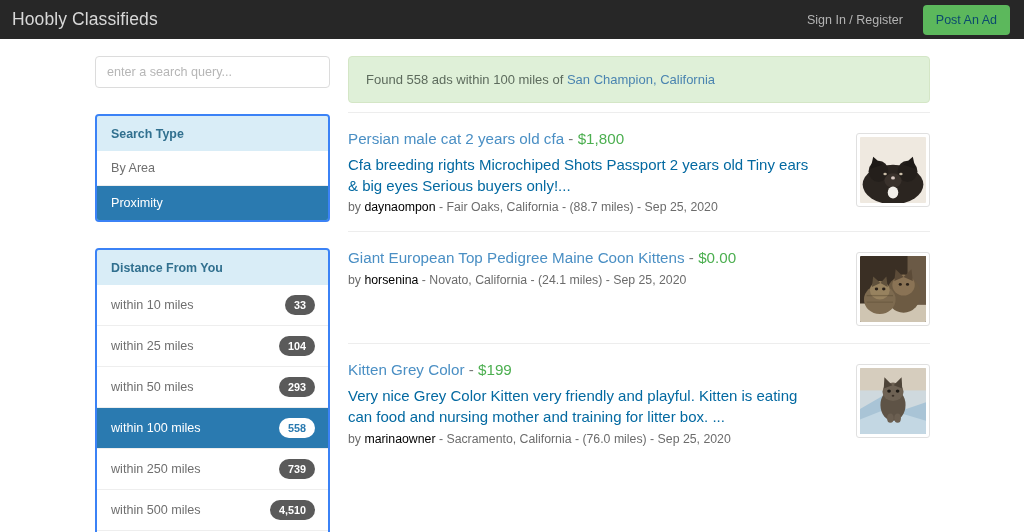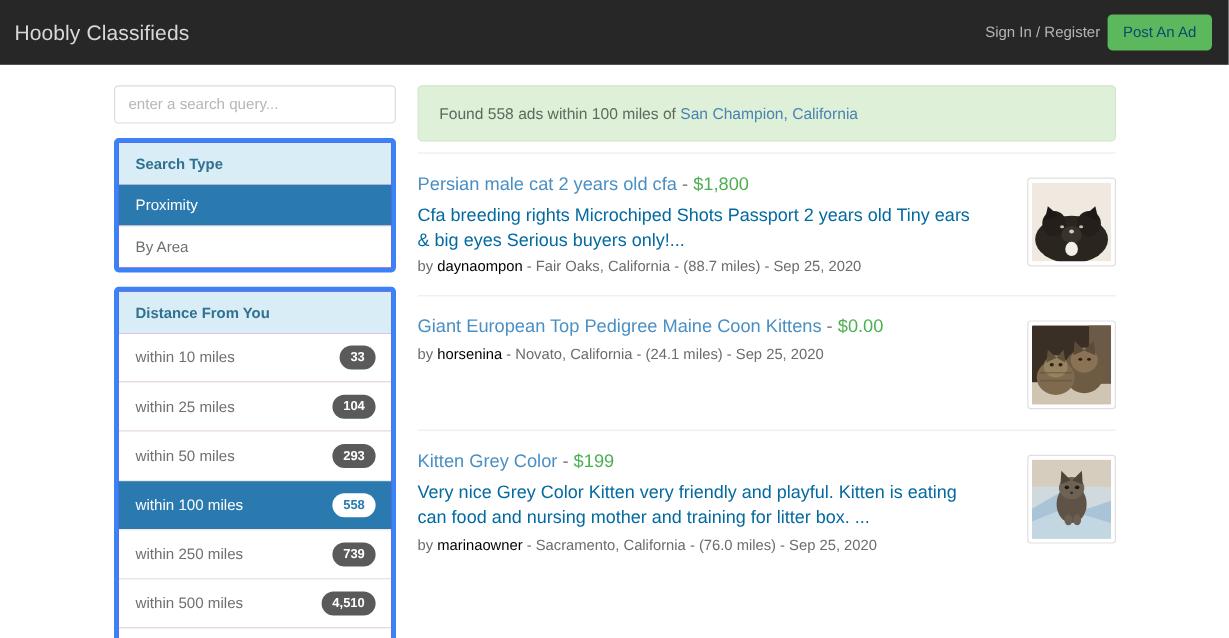--- a/index.html
+++ b/index.html
@@ -5,37 +5,37 @@
   * { box-sizing: border-box; margin: 0; padding: 0; }
   html, body {
     width: 1024px; height: 532px;
     overflow: hidden;
     background: #ffffff;
     font-family: "Liberation Sans", sans-serif;
   }
 
   
   .navbar {
-    height: 54px;
+    height: 39px;
     background: #272727;
     display: flex;
     align-items: center;
     padding: 0 14px 0 12px;
   }
   .brand {
     color: #d8d8d8;
     font-size: 17.5px;
     letter-spacing: .1px;
     white-space: nowrap;
   }
   .nav-right {
     margin-left: auto;
     display: flex;
     align-items: center;
-    gap: 6px;
+    gap: 20px;
   }
   .nav-link {
     color: #b4b4b4;
     font-size: 12.5px;
     text-decoration: none;
     white-space: nowrap;
   }
   .post-ad-btn {
     background: #5cb85c;
     color: #0c4a6e;
@@ -75,25 +75,25 @@
     font-size: 12.6px;
     font-family: inherit;
     color: #555;
     outline: none;
     background: #fff;
   }
   .search-input::placeholder { color: #b6b6b6; }
 
   
   .panel {
-    margin-top: 12px;
-    border: 4px solid #3b82f6;
+    margin-top: 26px;
+    border: 2px solid #3b82f6;
     border-radius: 4px;
     overflow: hidden;
-    background: #a21caf;
+    background: #7dd3fc;
   }
   .panel-head {
     background: #d9edf7;
     color: #31708f;
     font-size: 12.4px;
     font-weight: bold;
     padding: 11px 14px 10px 14px;
   }
   .panel-list { list-style: none; }
   .panel-item {
@@ -211,25 +211,25 @@
 
 <div class="page">
 
   <div class="sidebar">
     <input class="search-input" type="text" placeholder="enter a search query..." style="">
 
     
     <div class="panel">
       <div class="panel-head">Search Type</div>
       <ul class="panel-list">
+        <li class="panel-item">
+          <span class="item-label">By Area</span>
+        </li>
         <li class="panel-item active">
           <span class="item-label">Proximity</span>
-        </li>
-        <li class="panel-item">
-          <span class="item-label">By Area</span>
         </li>
       </ul>
     </div>
 
     
     <div class="panel">
       <div class="panel-head">Distance From You</div>
       <ul class="panel-list">
         <li class="panel-item">
           <span class="item-label">within 10 miles</span>

